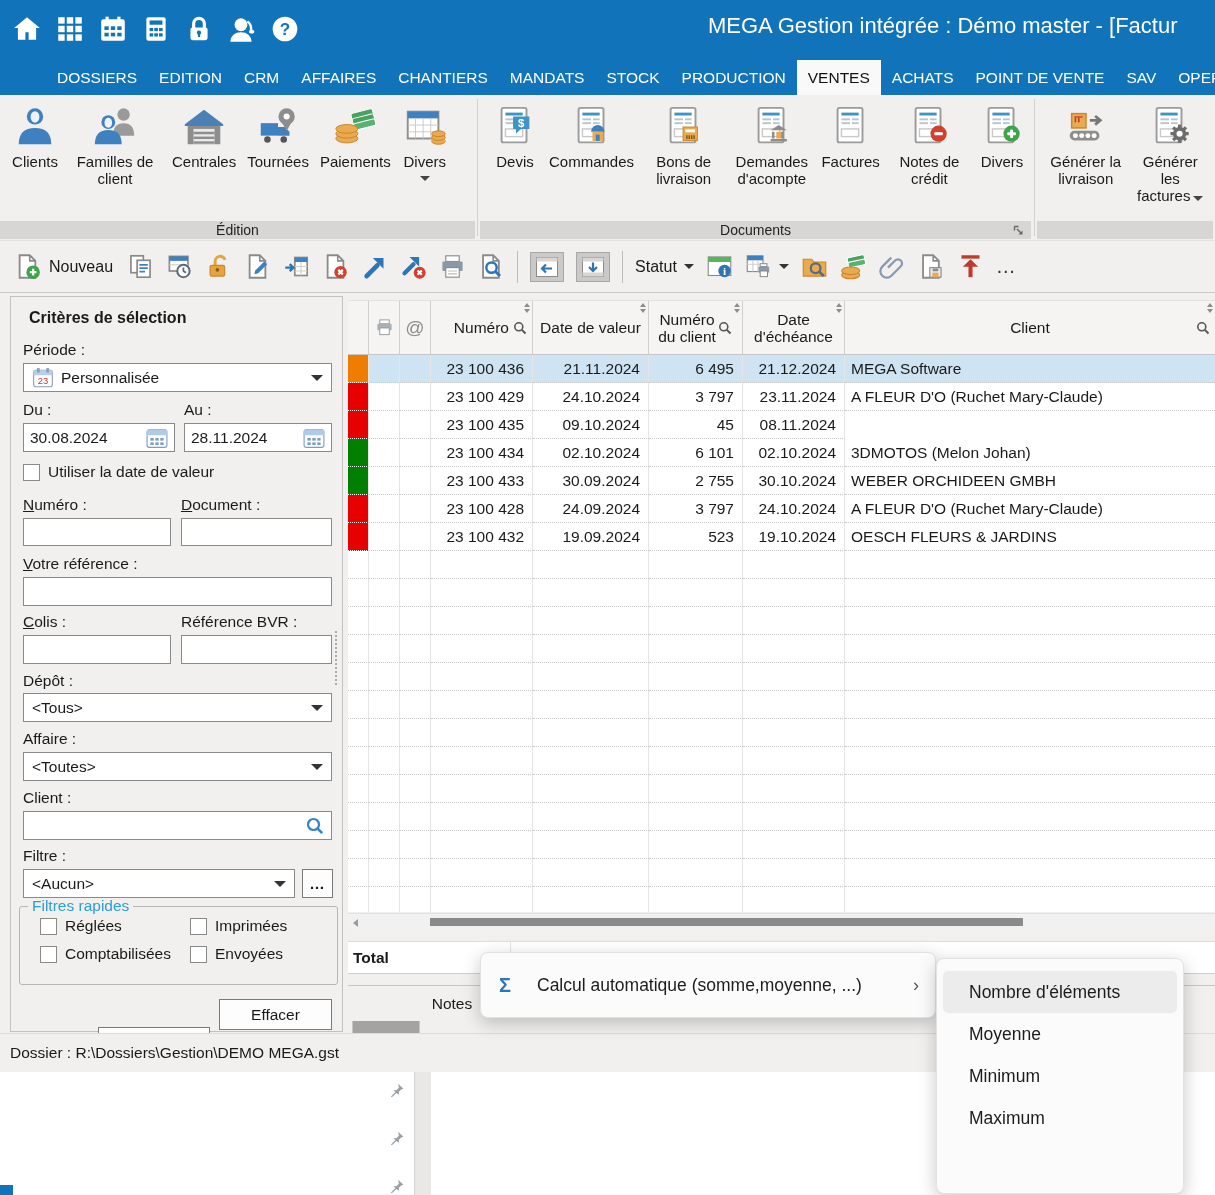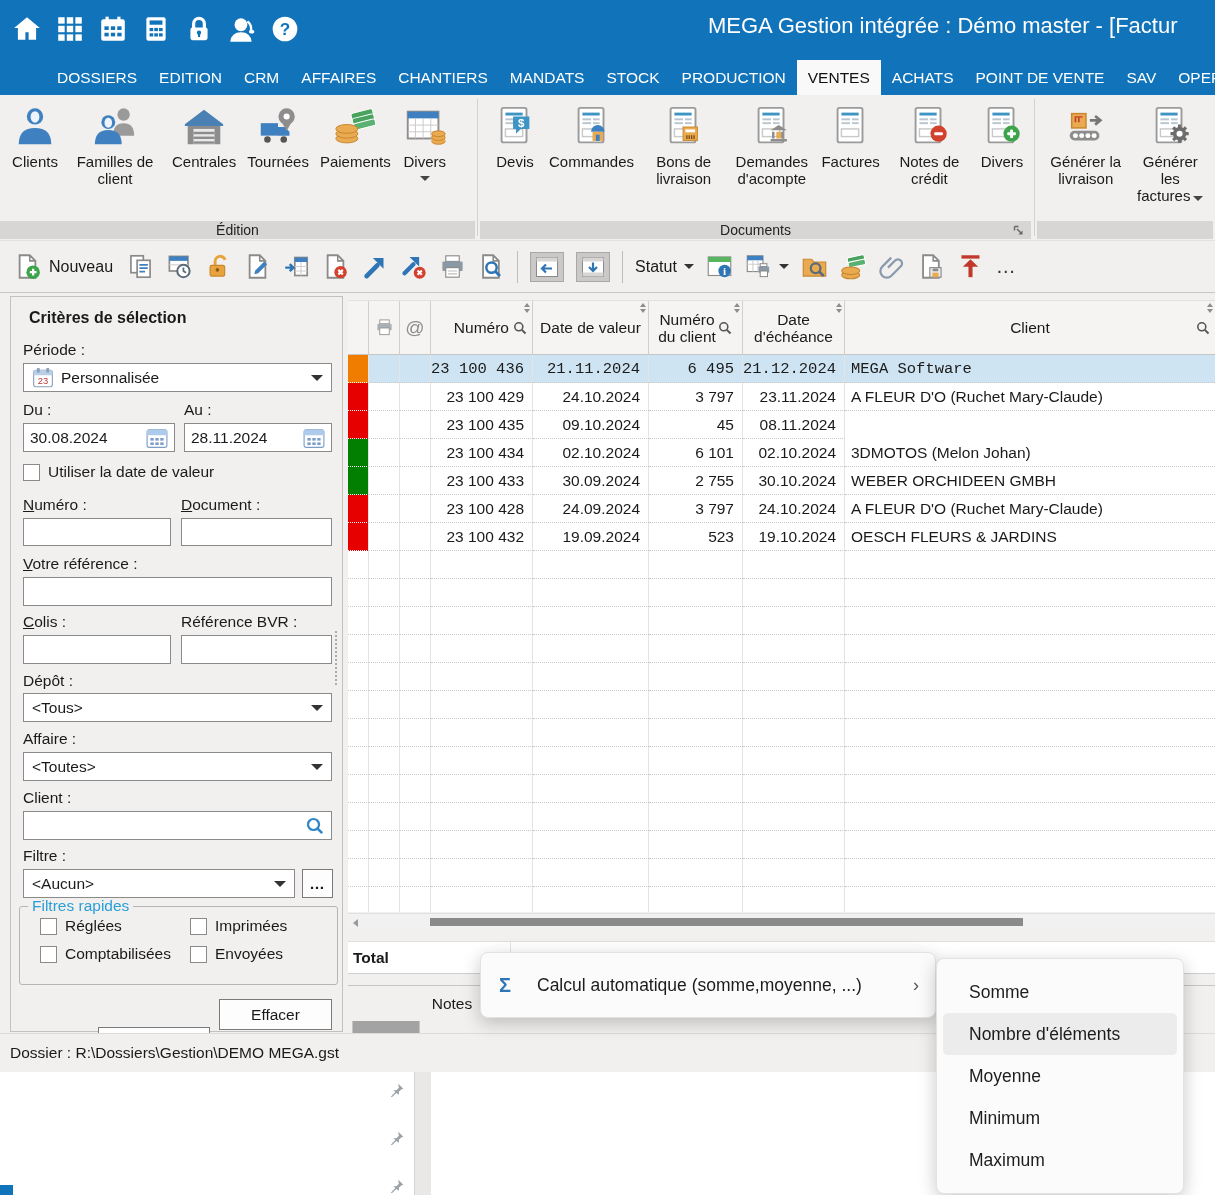--- a/index.html
+++ b/index.html
@@ -63,21 +63,21 @@
   .thead{display:flex;height:54px;background:#f5f4f2;border-bottom:1px solid #c6c6c6;box-sizing:border-box;}
   .th{position:relative;box-sizing:border-box;border-right:1px solid #cfcfcf;display:flex;align-items:center;justify-content:center;font-size:15.5px;text-align:center;line-height:17px;}
   .sc{position:absolute;top:2px;right:2px;display:flex;flex-direction:column;gap:2px;}
   .sc i{display:block;width:0;height:0;border-left:3.5px solid transparent;border-right:3.5px solid transparent;}
   .sc .up{border-bottom:4px solid #8d8d8d;}
   .sc .dn{border-top:4px solid #8d8d8d;}
   .trow{display:flex;height:28px;box-sizing:border-box;}
   .td{box-sizing:border-box;border-right:1px solid #e4e4e4;border-bottom:1px dotted #c9c9c9;font-size:15.5px;display:flex;align-items:center;}
   .td.num{justify-content:flex-end;padding-right:8px;}
   .td.txt{padding-left:6px;}
-  .trow.selected .td{background:#cfe4f2;font-family:Liberation Mono, monospace;}
+  .trow.selected .td{background:#cfe4f2;}
   .trow .td.status{border-bottom:1px dotted #fff;}
   
   .hscroll{position:absolute;left:348px;top:620px;width:867px;height:16px;background:#f1f1f1;border-top:1px solid #e0e0e0;box-sizing:border-box;}
   .hs-thumb{position:absolute;left:82px;top:4px;width:593px;height:8px;background:#8a8a8a;cursor:default;}
   .hs-left{position:absolute;left:5px;top:5px;width:0;height:0;border-top:4px solid transparent;border-bottom:4px solid transparent;border-right:5px solid #9b9b9b;cursor:default;}
   
   .total-row{position:absolute;left:348px;top:648px;width:867px;height:33px;background:#fff;border-top:1px solid #dedede;border-bottom:1px solid #cfcfcf;box-sizing:border-box;display:flex;align-items:center;font-weight:bold;}
   .total-cell{width:163px;height:100%;border-right:1px solid #e4e4e4;box-sizing:border-box;display:flex;align-items:center;padding-left:5px;font-size:15.5px;}
   .btabs{position:absolute;left:348px;top:692px;width:867px;height:40px;}
   .btabs .line{position:absolute;left:0;top:0;width:100%;height:1px;background:#c6c5c4;}
@@ -1105,20 +1105,19 @@
       </span>
     <span class="corner-accent"></span>
   </div>
 
   <div class="menu1">
     <span class="sigma">Σ</span>
     <span class="mlabel">Calcul automatique (somme,moyenne, ...)</span>
     <span class="chev">›</span>
   </div>
   <div class="menu2" id="submenu">
-      <div class="mi">Somme</div>
       <div class="mi hl">Nombre d'éléments</div>
       <div class="mi">Moyenne</div>
       <div class="mi">Minimum</div>
       <div class="mi">Maximum</div>
     </div>
 
 </div>
 
 </body></html>

